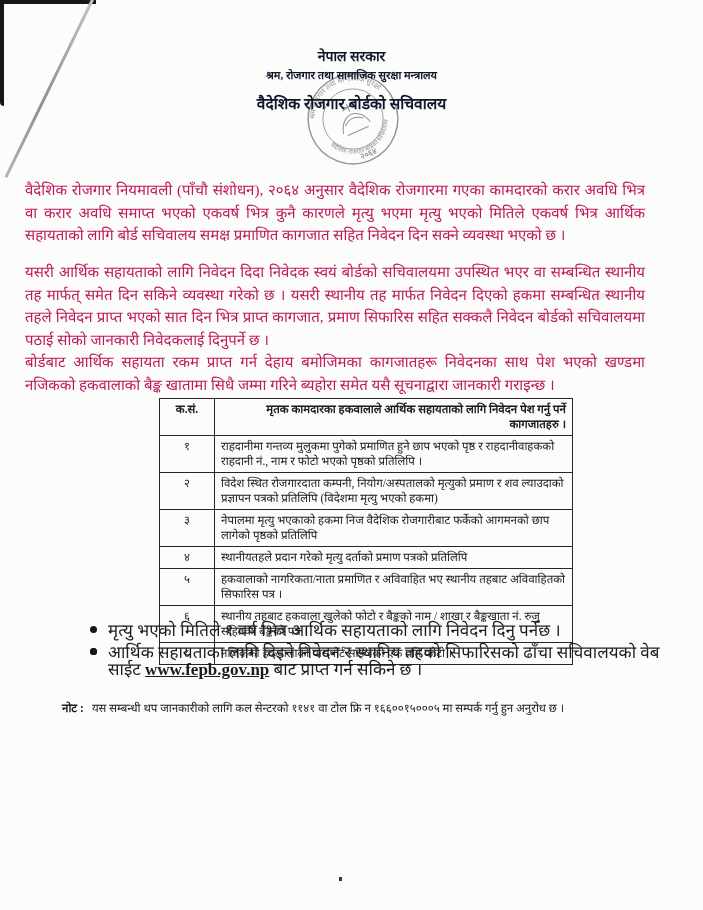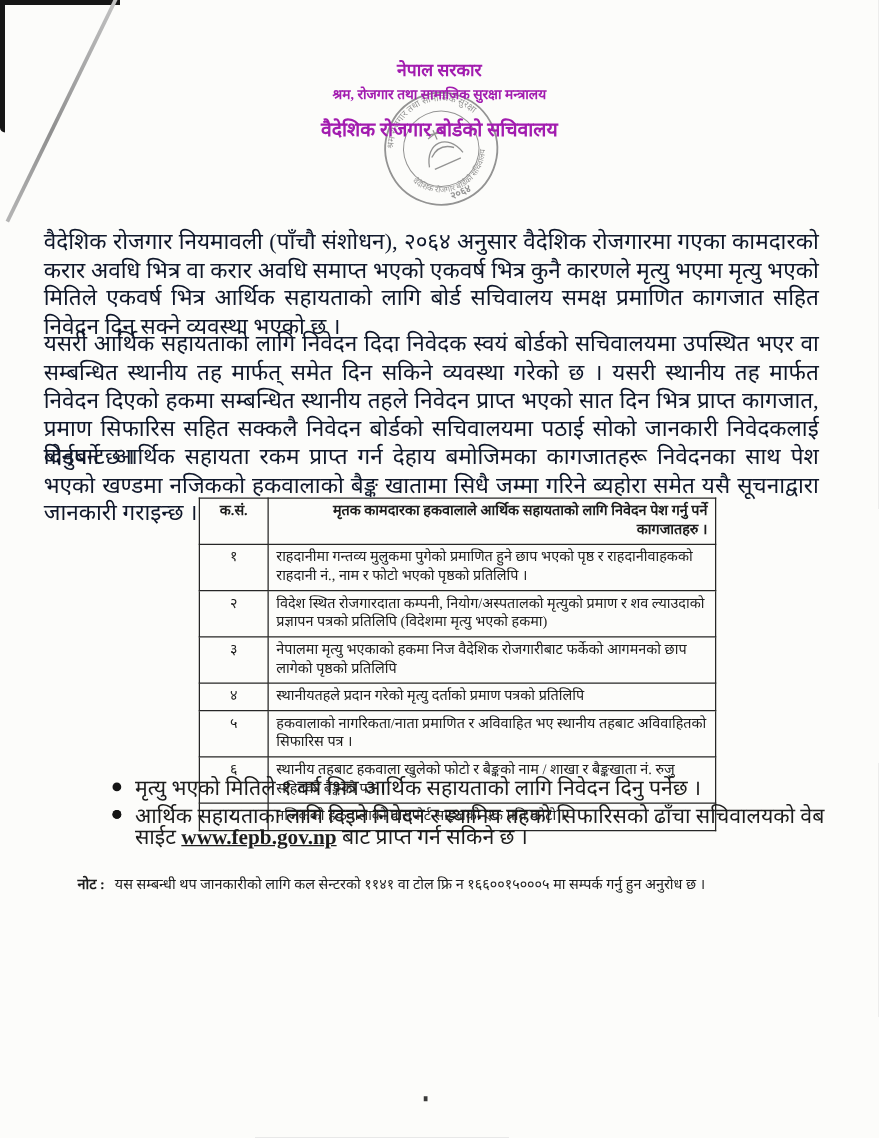--- a/index.html
+++ b/index.html
@@ -14,32 +14,32 @@
   }
   
   .edge-left{position:absolute;left:0;top:0;width:4px;height:106px;background:#161616;border-bottom-left-radius:4px;}
   .edge-top{position:absolute;left:0;top:0;width:96px;height:4px;background:#161616;}
   .crease{position:absolute;left:94px;top:0;width:198px;height:2.5px;
     background:linear-gradient(90deg,#c2c2c2,#8f8f8f 60%,#b5b5b5);
     transform-origin:0 0;transform:rotate(116deg);}
   .speck{position:absolute;left:339px;top:877px;width:3px;height:4px;background:#3a3a3a;}
   .smudge{position:absolute;left:592px;top:292px;width:14px;height:8px;background:#ececea;border-radius:50%;}
   
-  .hdr{position:absolute;left:0;width:100%;text-align:center;font-weight:bold;color:#a21caf;z-index:3;}
+  .hdr{position:absolute;left:0;width:100%;text-align:center;font-weight:bold;color:#0f172a;z-index:3;}
   .hdr-1{top:46px;font-size:14px;}
   .hdr-2{top:67px;font-size:11px;}
   .hdr-3{top:92px;font-size:15.5px;}
   .doc-title{top:132px;font-size:14.5px;letter-spacing:.2px;}
   
   .stamp{position:absolute;left:296px;top:62px;width:114px;height:114px;
     transform:rotate(-24deg);opacity:.55;z-index:2;}
   .stamp text{fill:#3f3f3f;font-family:"Liberation Serif", serif;}
   
-  .para{position:absolute;left:35px;width:620px;font-size:18px;line-height:22.5px;
-    text-align:justify;color:#0f172a;z-index:3;}
+  .para{position:absolute;left:25px;width:620px;font-size:15px;line-height:22.5px;
+    text-align:justify;color:#be185d;z-index:3;}
   .para-1{top:164px;}
   .para-2{top:246px;}
   .para-3{top:336px;}
   
   .doc-table-wrap{position:absolute;left:159px;top:398px;width:414px;z-index:3;}
   table.doc-table{border-collapse:collapse;width:100%;}
   .doc-table th,.doc-table td{
     border:1.2px solid #262626;
     font-size:11.5px;line-height:15px;
     padding:3px 6px;vertical-align:top;color:#1c1c1c;

